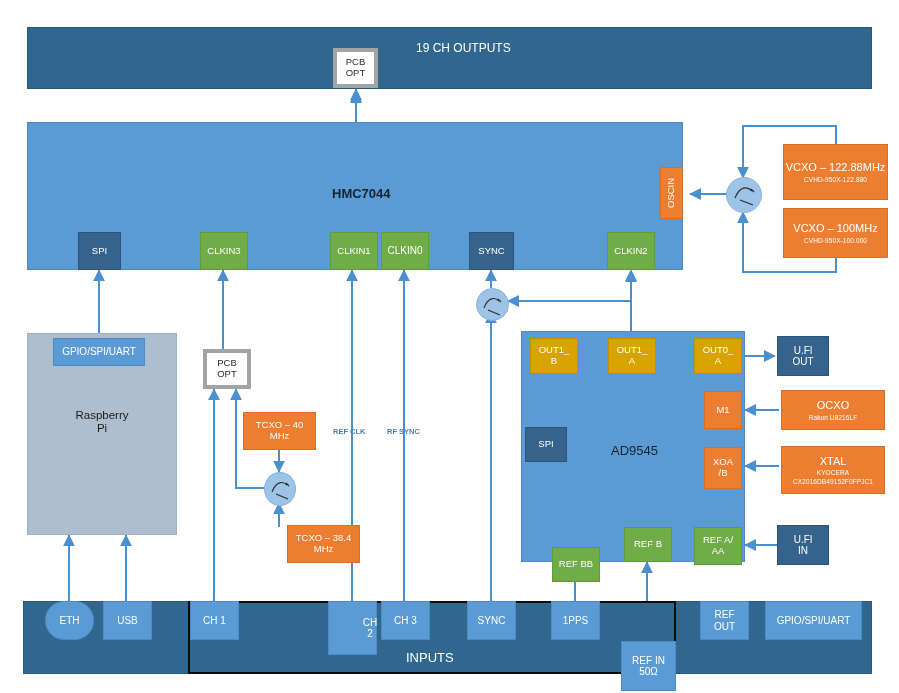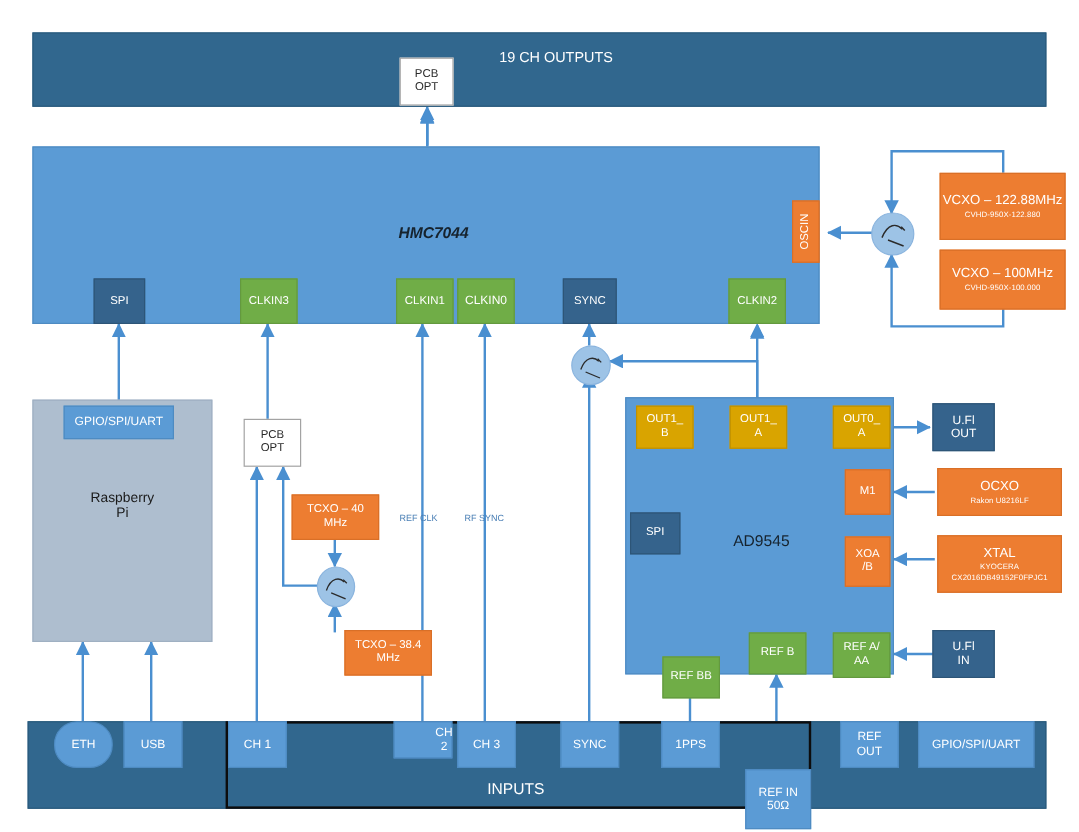--- a/index.html
+++ b/index.html
@@ -13,33 +13,33 @@
   .c-darkbar     {background:#31678E;border:1px solid #2a5b7c;color:#ffffff;}
   .c-hmc         {background:#5B9BD5;border:1px solid #4e8bc2;}
   .c-ad          {background:#5B9BD5;border:1px solid #4e8bc2;}
   .c-rpi         {background:#AEBECF;border:1px solid #9fb0c2;color:#1a1a1a;}
   .c-steel       {background:#35638C;border:1px solid #2d5577;color:#ffffff;}
   .c-green       {background:#70AD47;border:1px solid #63993f;color:#ffffff;}
   .c-gold        {background:#D9A400;border:1px solid #bf9000;color:#ffffff;}
   .c-orange      {background:#ED7D31;border:1px solid #d96f27;color:#ffffff;}
   .c-lightblue   {background:#5B9BD5;border:1px solid #4e8bc2;color:#ffffff;}
   .c-palebtn     {background:#5B9BD5;border:1px solid #4e8bc2;color:#ffffff;}
-  .c-white       {background:#ffffff;border:1px solid #a3a3a3;color:#2a2a2a;}
-
-  .title-hmc{position:absolute;font-weight:bold;font-size:13px;color:#16232e;font-style:italic;}
+  .c-white       {background:#ffffff;border:4px solid #a3a3a3;color:#2a2a2a;}
+
+  .title-hmc{position:absolute;font-weight:bold;font-size:13px;color:#16232e;}
   .title-ad {position:absolute;font-size:13px;color:#16232e;}
   .title-out{position:absolute;font-size:12px;color:#ffffff;}
   .title-inputs{position:absolute;font-size:13px;color:#ffffff;}
 
   .smalltxt{font-size:6.5px;display:block;margin-top:2px;letter-spacing:.1px;}
 
   .inputs-outline{position:absolute;border:2px solid #0d0d0d;box-sizing:border-box;
                   background:transparent;}
 
-  .wirelabel{position:absolute;font-size:7.5px;color:#4a7fb5;font-weight:normal;}
+  .wirelabel{position:absolute;font-size:7.5px;color:#4a7fb5;font-weight:bold;}
 
   
   .vert{writing-mode:vertical-rl;transform:rotate(180deg);}
 
   svg.wires{position:absolute;left:0;top:0;width:899px;height:693px;
             pointer-events:none;}
   .mixer{position:absolute;border-radius:50%;background:#9DC3E6;
          border:1px solid #8ab4de;}
 </style>
 </head>
@@ -287,21 +287,21 @@
 
   <div class="blk c-palebtn" style="left:45px;top:601px;width:49px;height:39px;font-size:10px;border-radius:19px;">
     <span>ETH</span>
   </div>
   <div class="blk c-palebtn" style="left:103px;top:601px;width:49px;height:39px;font-size:10px;">
     <span>USB</span>
   </div>
   <div class="blk c-palebtn" style="left:190px;top:601px;width:49px;height:39px;font-size:10px;">
     <span>CH 1</span>
   </div>
-  <div class="blk c-palebtn" style="left:328px;top:601px;width:49px;height:31px;font-size:10px;padding-left:35px;">
+  <div class="blk c-palebtn" style="left:328px;top:601px;width:49px;height:54px;font-size:10px;padding-left:35px;">
     <span>CH 2</span>
   </div>
   <div class="blk c-palebtn" style="left:381px;top:601px;width:49px;height:39px;font-size:10px;">
     <span>CH 3</span>
   </div>
   <div class="blk c-palebtn" style="left:467px;top:601px;width:49px;height:39px;font-size:10px;">
     <span>SYNC</span>
   </div>
   <div class="blk c-palebtn" style="left:551px;top:601px;width:49px;height:39px;font-size:10px;">
     <span>1PPS</span>

